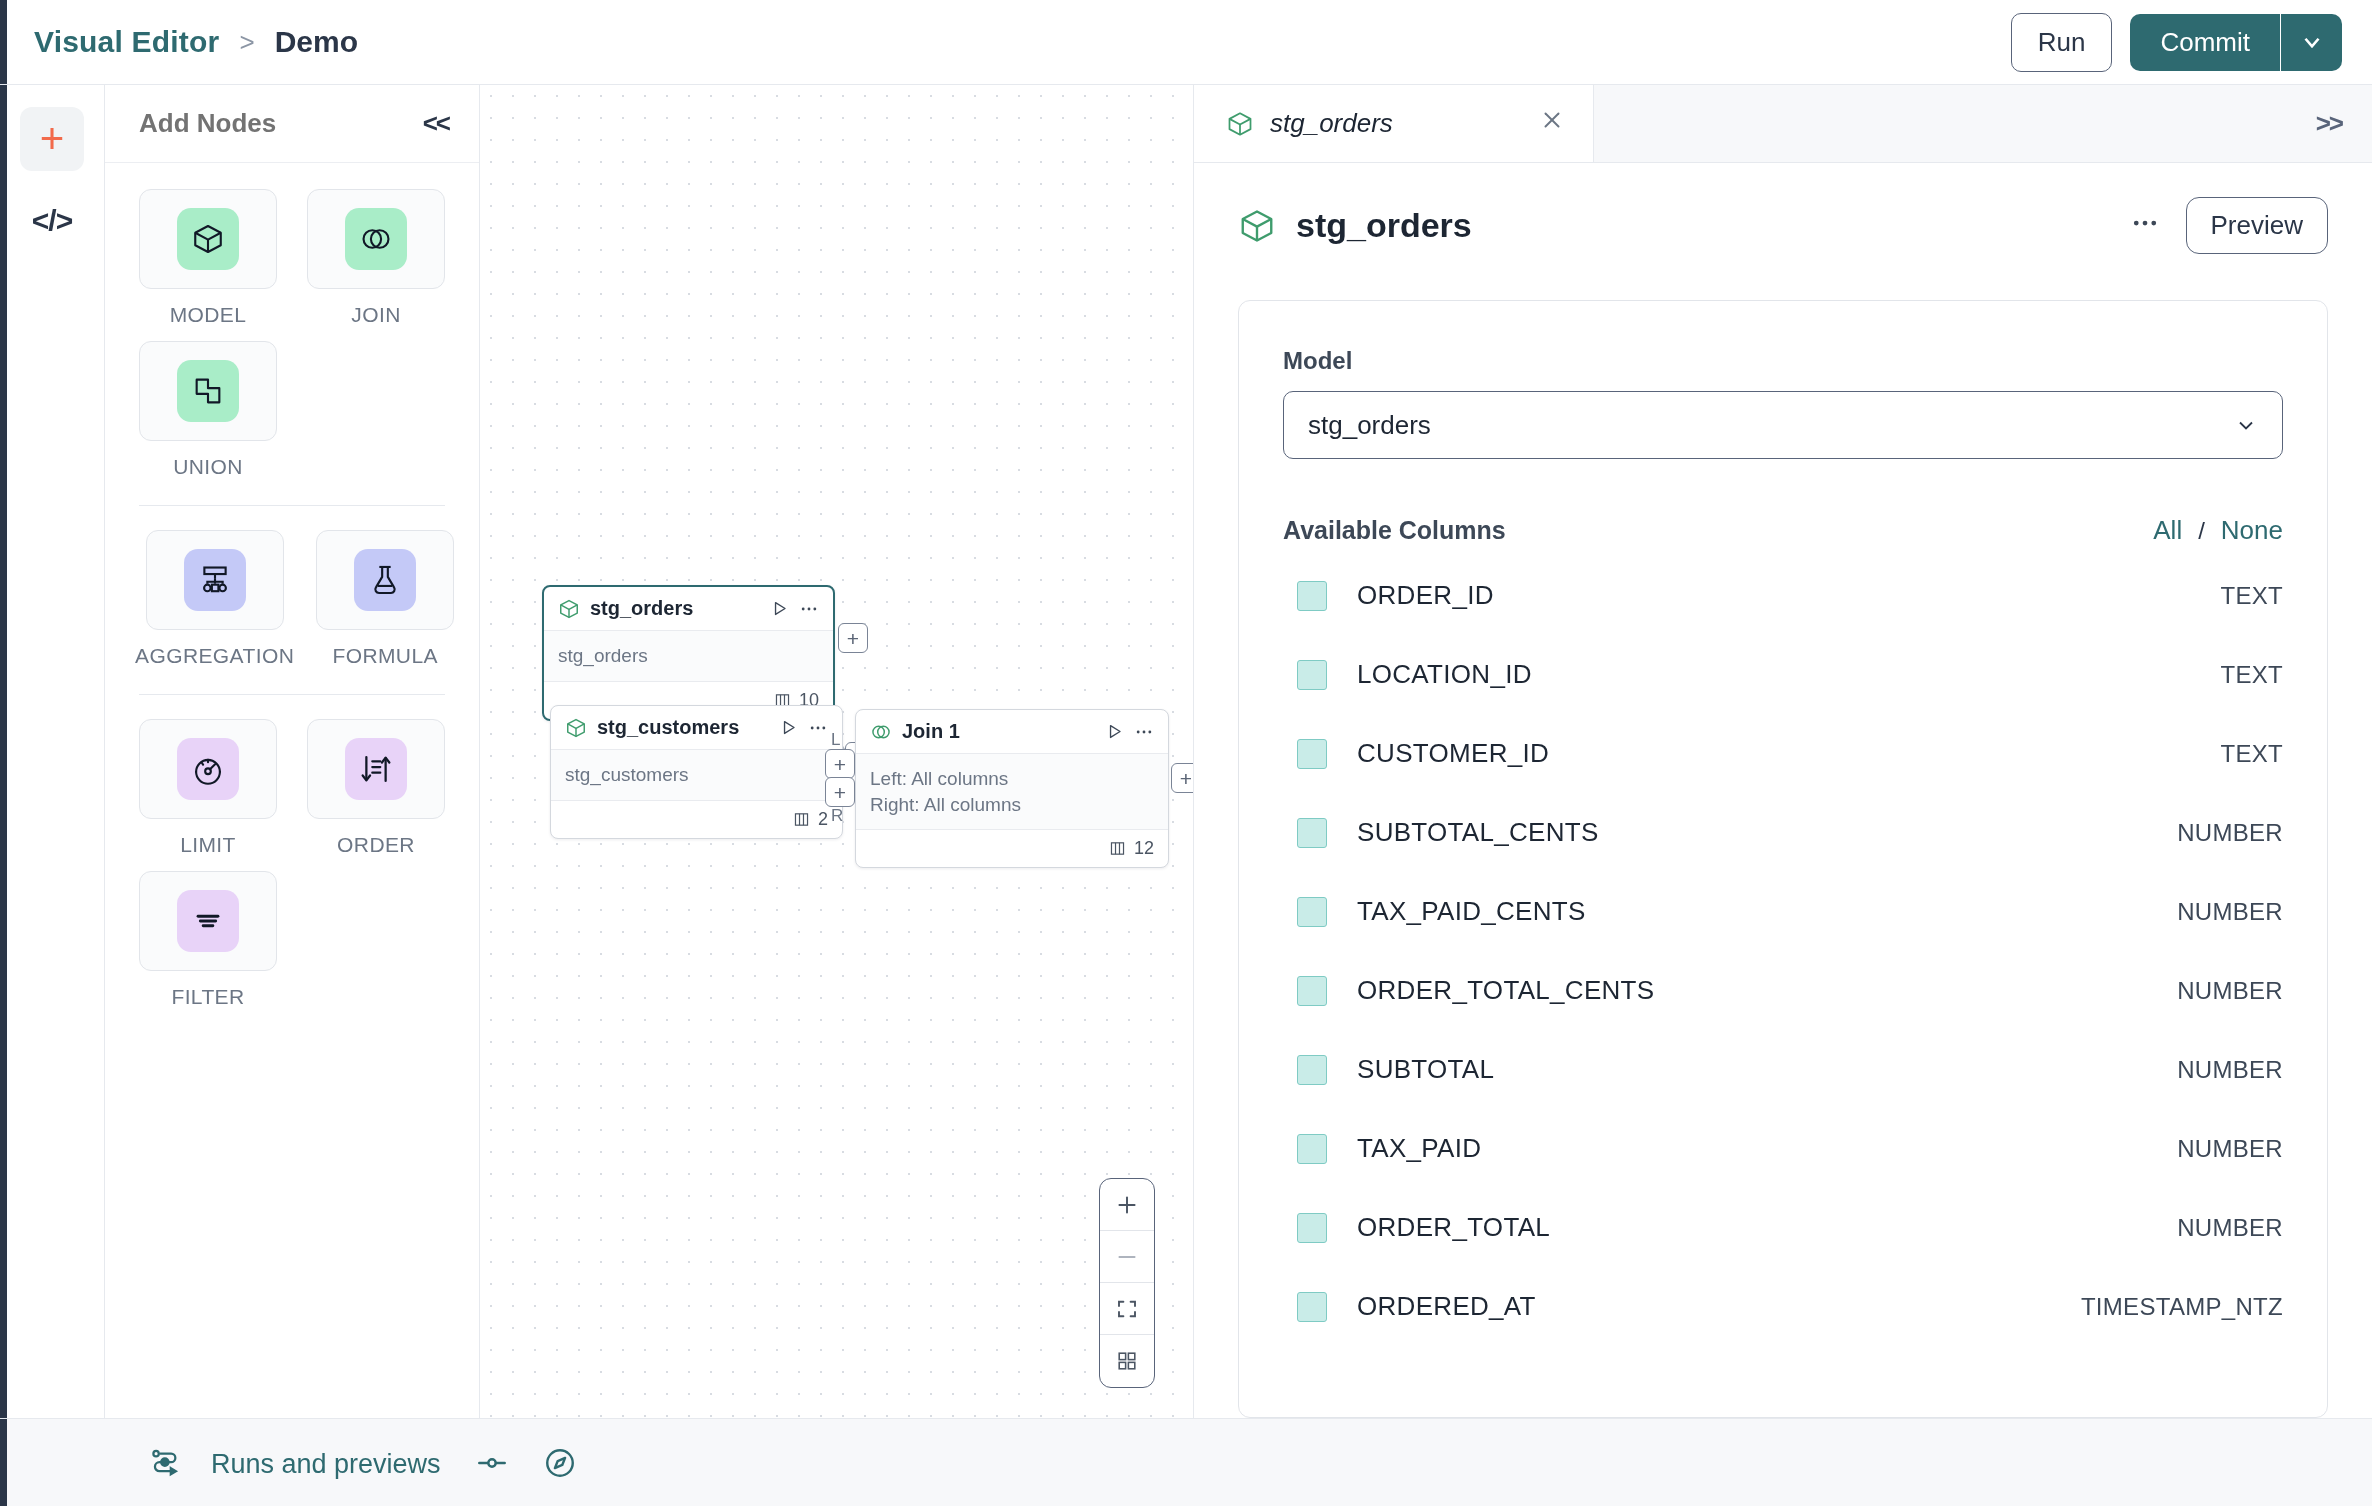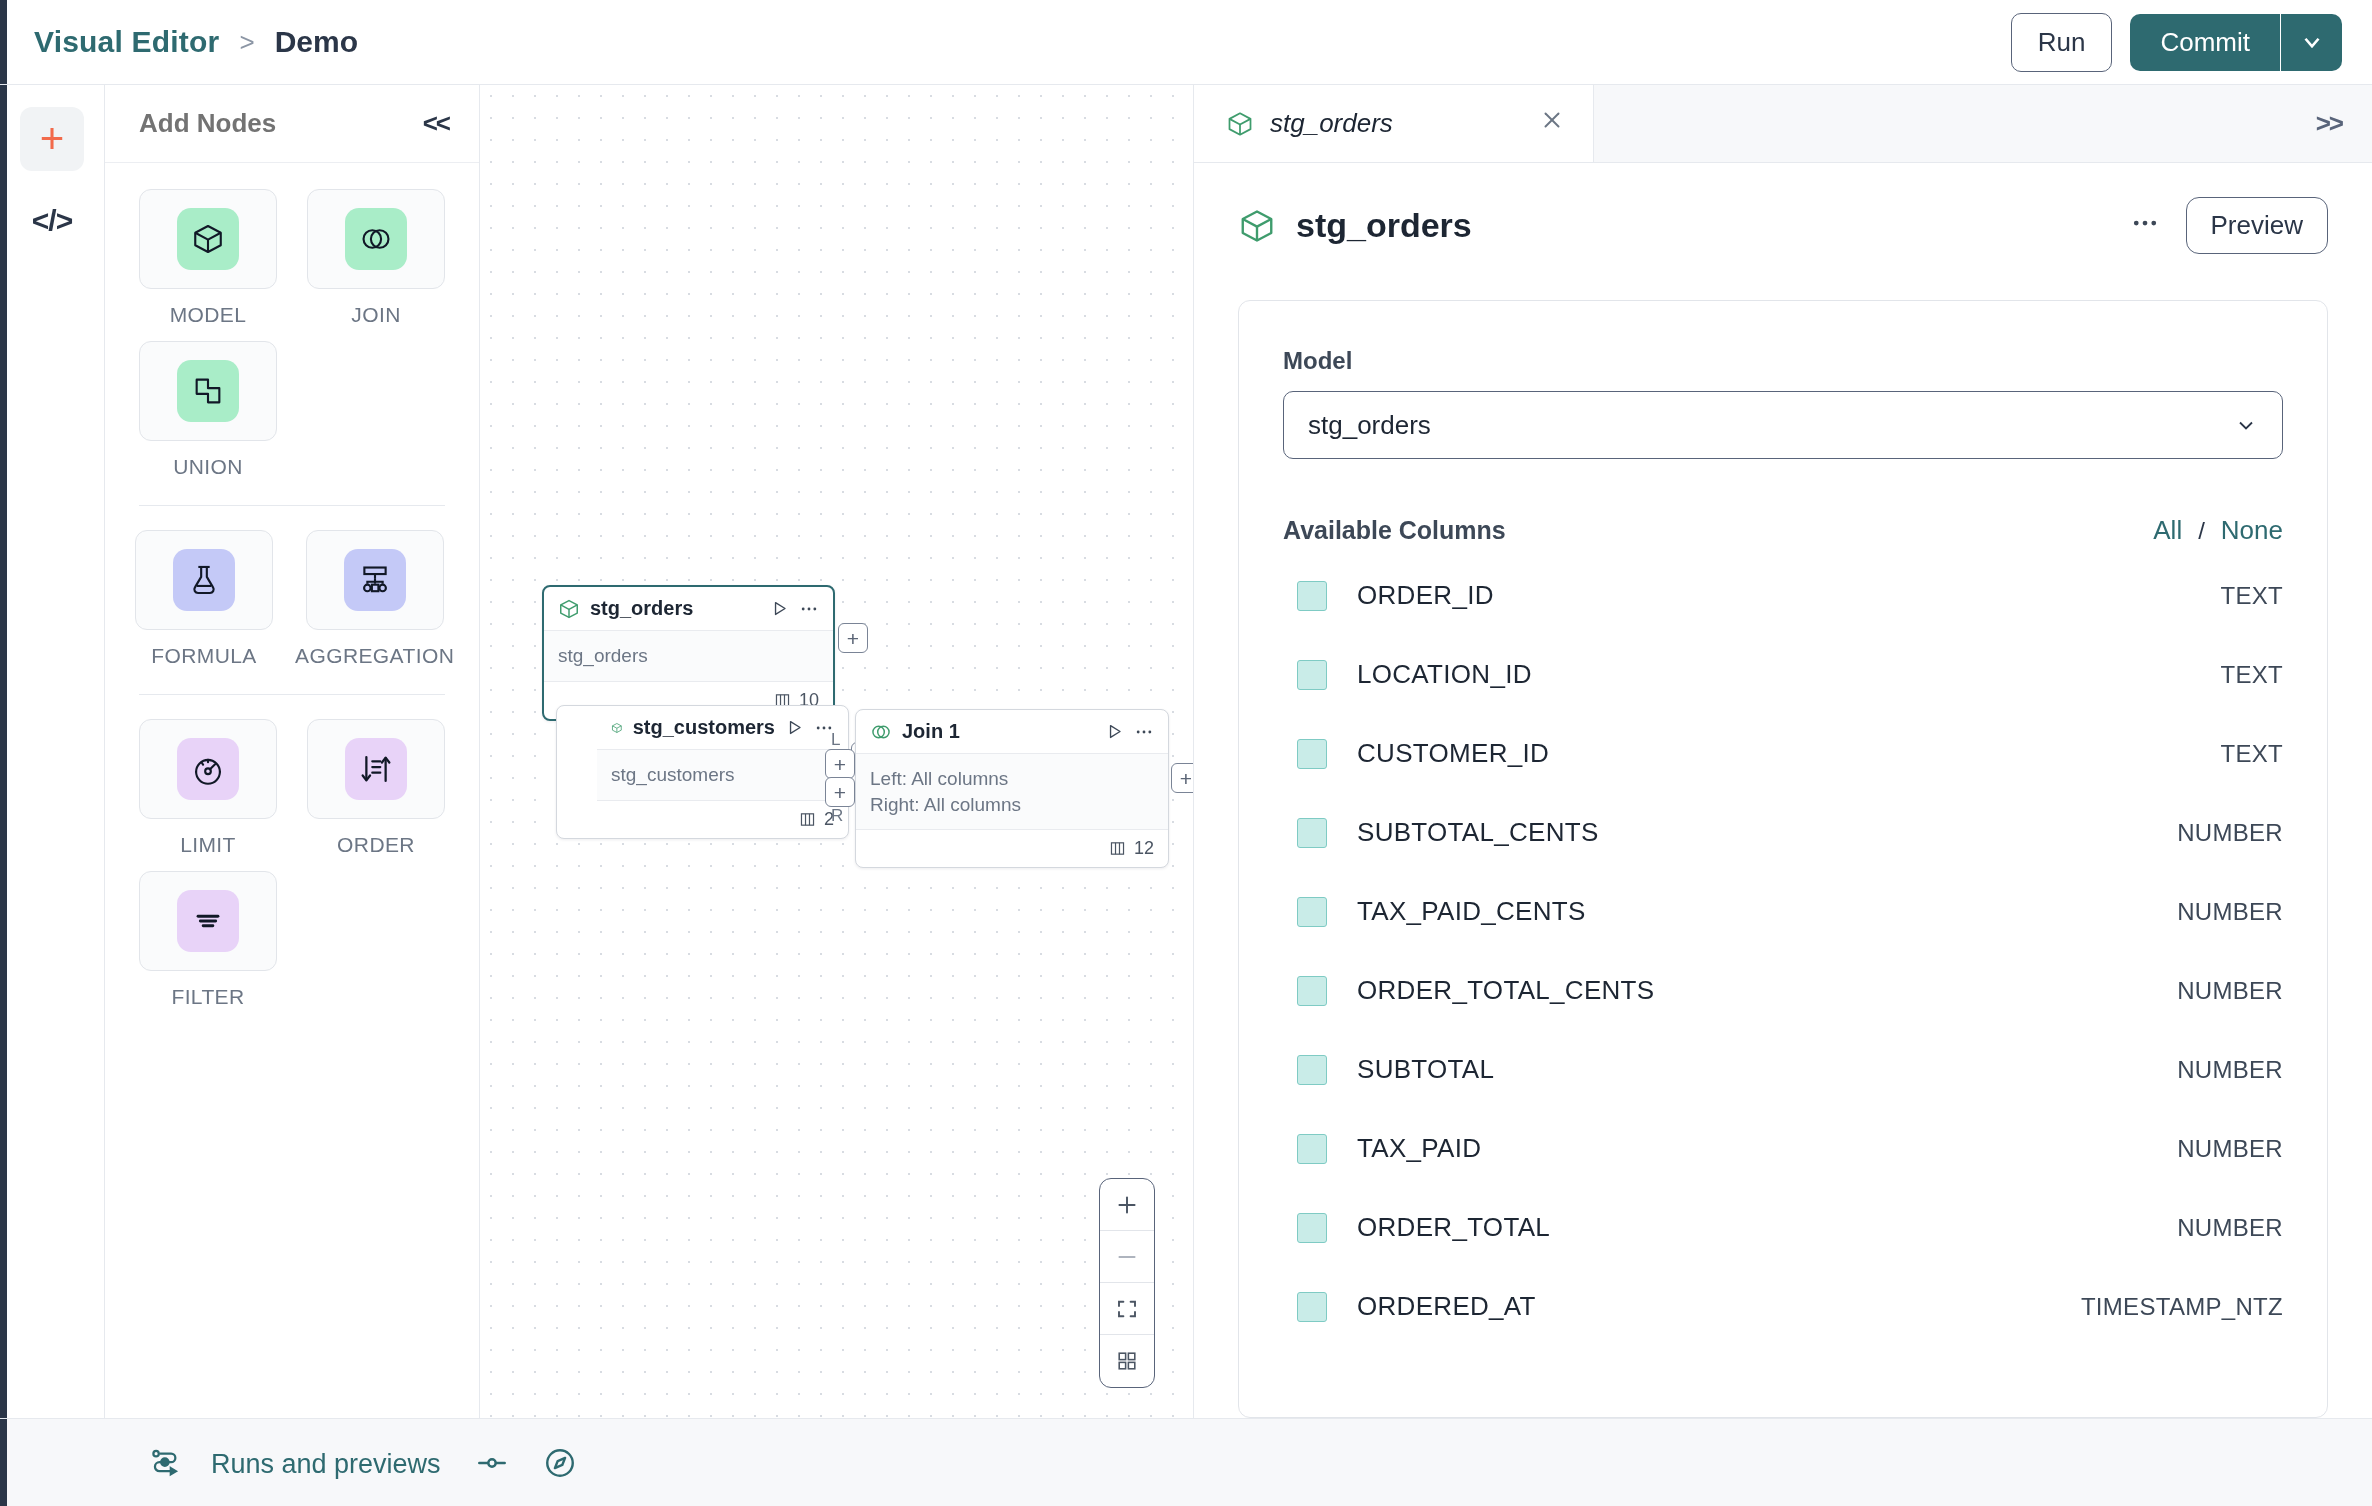--- a/index.html
+++ b/index.html
@@ -260,45 +260,45 @@
             <span class="node-label">UNION</span>
           </div>
         </div>
 
         <div class="node-sep"></div>
 
         <div class="node-grid">
           <div class="node-cell">
             <div class="node-card">
               <div class="node-ico" style="background:#c4c9f7">
-                <svg width="34" height="34" viewBox="0 0 24 24" fill="none" stroke="#111827" stroke-width="1.5" stroke-linejoin="round">
-                  <path d="M8 2.8h8"></path>
-                  <path d="M10 2.8v7L5.6 17.2A2.6 2.6 0 0 0 7.8 21.2h8.4a2.6 2.6 0 0 0 2.2-4L14 9.8v-7"></path>
-                  <path d="M7 16.2h10"></path>
-                </svg>
-              </div>
-            </div>
-            <span class="node-label">FORMULA</span>
-          </div>
-
-          <div class="node-cell">
-            <div class="node-card">
-              <div class="node-ico" style="background:#c4c9f7">
                 <svg width="34" height="34" viewBox="0 0 24 24" fill="none" stroke="#111827" stroke-width="1.5">
                   <rect x="4.5" y="3.2" width="15" height="4.6"></rect>
                   <path d="M12 7.8v3.4"></path>
                   <path d="M6.6 14.6v-1.4h10.8v1.4"></path>
                   <path d="M12 11.2v3.4"></path>
                   <circle cx="6.6" cy="17.6" r="2.3"></circle>
                   <rect x="9.8" y="15.3" width="4.6" height="4.6"></rect>
                   <circle cx="17.4" cy="17.6" r="2.3"></circle>
                 </svg>
               </div>
             </div>
             <span class="node-label">AGGREGATION</span>
+          </div>
+
+          <div class="node-cell">
+            <div class="node-card">
+              <div class="node-ico" style="background:#c4c9f7">
+                <svg width="34" height="34" viewBox="0 0 24 24" fill="none" stroke="#111827" stroke-width="1.5" stroke-linejoin="round">
+                  <path d="M8 2.8h8"></path>
+                  <path d="M10 2.8v7L5.6 17.2A2.6 2.6 0 0 0 7.8 21.2h8.4a2.6 2.6 0 0 0 2.2-4L14 9.8v-7"></path>
+                  <path d="M7 16.2h10"></path>
+                </svg>
+              </div>
+            </div>
+            <span class="node-label">FORMULA</span>
           </div>
         </div>
 
         <div class="node-sep"></div>
 
         <div class="node-grid">
           <div class="node-cell">
             <div class="node-card">
               <div class="node-ico" style="background:#e8d3f8">
                 <svg width="34" height="34" viewBox="0 0 24 24" fill="none" stroke="#111827" stroke-width="1.5" stroke-linecap="round">
@@ -384,21 +384,21 @@
           <svg width="17" height="17" viewBox="0 0 24 24" fill="none" stroke="#4b5563" stroke-width="1.7">
             <rect x="3.5" y="4" width="17" height="16"></rect>
               <path d="M9.2 4v16"></path>
               <path d="M14.8 4v16"></path>
           </svg>
           <span class="fn-count">10</span>
         </div>
         <div class="handle" style="left:294px; top:36px;">+</div>
       </div>
 
-      <div class="flow-node" style="left:76px; top:620px; width:293px;padding-left:40px;">
+      <div class="flow-node" style="left:70px; top:620px; width:293px;">
         <div class="fn-head">
           <svg width="22" height="22" viewBox="0 0 24 24" fill="none" stroke="#3f9c6d" stroke-width="1.6" stroke-linejoin="round">
             <path d="M12 2.8 21 7.6v8.8L12 21.2 3 16.4V7.6z"></path>
             <path d="M3 7.6 12 12.4l9-4.8"></path>
               <path d="M12 12.4v8.8"></path>
           </svg>
           <span class="fn-title">stg_customers</span>
           <span class="fn-head-ico">
             <svg width="19" height="19" viewBox="0 0 24 24" fill="none" stroke="#3d4857" stroke-width="1.7" stroke-linejoin="round">
                 <path d="M7 4.5 19 12 7 19.5z"></path>

